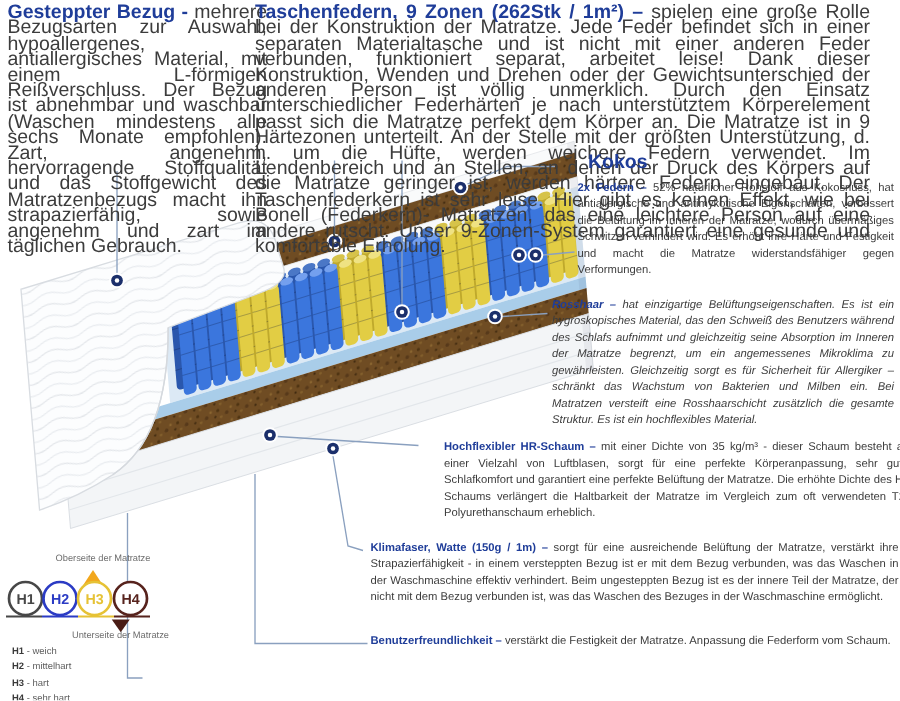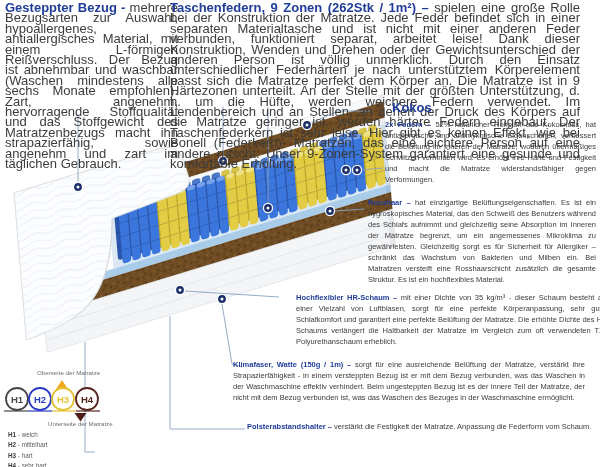--- a/index.html
+++ b/index.html
@@ -6,23 +6,23 @@
   #canvas{position:relative;width:600px;height:467px;background:#ffffff;overflow:hidden;
           font-family:"Liberation Sans",sans-serif;color:#3c3c3c;}
   .para{position:absolute;font-size:13px;line-height:10.4px;text-align:justify;color:#3c3c3c;}
   .para b{color:#1f3d99;}
   .callout{position:absolute;font-size:7.5px;line-height:11px;text-align:justify;color:#3c3c3c;}
   .callout b{color:#1f3d99;}
   #intro-left{left:5px;top:3px;width:173px;}
   #intro-main{left:170px;top:3px;width:410px;}
   #kokos-label{position:absolute;left:392px;top:100px;font-size:13px;font-weight:bold;color:#1f3d99;}
   #co-0{left:385px;top:119px;width:211px;}
-  #co-1{left:368px;top:197px;width:228px;}
+  #co-1{left:368px;top:197px;width:228px;font-style:italic;}
   #co-2{left:296px;top:292px;width:314px;}
-  #co-3{left:233px;top:359px;width:352px;}
+  #co-3{left:247px;top:359px;width:352px;}
   #co-4{left:247px;top:421px;width:349px;text-align:left;}
   #co-5{left:97px;top:441px;width:499px;text-align:left;}
   #overlay{position:absolute;left:0;top:0;width:600px;height:467px;pointer-events:none;}
   .hlabel{position:absolute;font-size:6.2px;color:#6e6e6e;}
   #hard-top-label{left:37px;top:369px;}
   #hard-bottom-label{left:48px;top:420px;}
   #hard-legend{position:absolute;left:8px;top:430px;font-size:6.3px;line-height:10.3px;color:#5c5c5c;}
   #hard-legend b{color:#3a3a3a;}
   svg text.hcode{font-family:"Liberation Sans",sans-serif;font-weight:bold;font-size:9.5px;}
   .hc1 circle{stroke:#474747;} .hc1 text{fill:#474747;}
@@ -538,21 +538,21 @@
   <div id="intro-left" class="para"><b>Gesteppter Bezug -</b><span> mehrere Bezugsarten zur Auswahl, hypoallergenes, antiallergisches Material, mit einem L-förmigen Reißverschluss. Der Bezug ist abnehmbar und waschbar (Waschen mindestens alle sechs Monate empfohlen). Zart, angenehm, hervorragende Stoffqualität und das Stoffgewicht des Matratzenbezugs macht ihn strapazierfähig, sowie angenehm und zart im täglichen Gebrauch.</span></div>
 
   <div id="intro-main" class="para"><b>Taschenfedern, 9 Zonen (262Stk / 1m²) –</b><span> spielen eine große Rolle bei der Konstruktion der Matratze. Jede Feder befindet sich in einer separaten Materialtasche und ist nicht mit einer anderen Feder verbunden, funktioniert separat, arbeitet leise! Dank dieser Konstruktion, Wenden und Drehen oder der Gewichtsunterschied der anderen Person ist völlig unmerklich. Durch den Einsatz unterschiedlicher Federhärten je nach unterstütztem Körperelement passt sich die Matratze perfekt dem Körper an. Die Matratze ist in 9 Härtezonen unterteilt. An der Stelle mit der größten Unterstützung, d. h. um die Hüfte, werden weichere Federn verwendet. Im Lendenbereich und an Stellen, an denen der Druck des Körpers auf die Matratze geringer ist, werden härtere Federn eingebaut. Der Taschenfederkern ist sehr leise. Hier gibt es keinen Effekt, wie bei Bonell (Federkern)- Matratzen, das eine leichtere Person auf eine andere rutscht. Unser 9-Zonen-System garantiert eine gesunde und komfortable Erholung.</span></div>
 
   <div id="kokos-label">Kokos</div>
 
   <div id="co-0" class="callout"><b>2x Federn –</b><span> 52% natürlicher Rohstoff aus Kokosnuss, hat antiallergische und antimykotische Eigenschaften, verbessert die Belüftung im Inneren der Matratze, wodurch übermäßiges Schwitzen verhindert wird. Es erhöht ihre Härte und Festigkeit und macht die Matratze widerstandsfähiger gegen Verformungen.</span></div>
   <div id="co-1" class="callout"><b>Rosshaar –</b><span> hat einzigartige Belüftungseigenschaften. Es ist ein hygroskopisches Material, das den Schweiß des Benutzers während des Schlafs aufnimmt und gleichzeitig seine Absorption im Inneren der Matratze begrenzt, um ein angemessenes Mikroklima zu gewährleisten. Gleichzeitig sorgt es für Sicherheit für Allergiker – schränkt das Wachstum von Bakterien und Milben ein. Bei Matratzen versteift eine Rosshaarschicht zusätzlich die gesamte Struktur. Es ist ein hochflexibles Material.</span></div>
   <div id="co-2" class="callout"><b>Hochflexibler HR-Schaum –</b><span> mit einer Dichte von 35 kg/m³ - dieser Schaum besteht aus einer Vielzahl von Luftblasen, sorgt für eine perfekte Körperanpassung, sehr guten Schlafkomfort und garantiert eine perfekte Belüftung der Matratze. Die erhöhte Dichte des HR-Schaums verlängert die Haltbarkeit der Matratze im Vergleich zum oft verwendeten T25-Polyurethanschaum erheblich.</span></div>
   <div id="co-3" class="callout"><b>Klimafaser, Watte (150g / 1m) –</b><span> sorgt für eine ausreichende Belüftung der Matratze, verstärkt ihre Strapazierfähigkeit - in einem versteppten Bezug ist er mit dem Bezug verbunden, was das Waschen in der Waschmaschine effektiv verhindert. Beim ungesteppten Bezug ist es der innere Teil der Matratze, der nicht mit dem Bezug verbunden ist, was das Waschen des Bezuges in der Waschmaschine ermöglicht.</span></div>
-  <div id="co-4" class="callout"><b>Polsterabstandshalter –</b><span> verstärkt die Festigkeit der Matratze. Anpassung die Federform vom Schaum.</span></div>
+  <div id="co-4" class="callout"><b>Benutzerfreundlichkeit –</b><span> verstärkt die Festigkeit der Matratze. Anpassung die Federform vom Schaum.</span></div>
 
   <div id="hard-top-label" class="hlabel">Oberseite der Matratze</div>
   <div id="hard-bottom-label" class="hlabel">Unterseite der Matratze</div>
   <div id="hard-legend">
     <div><b>H1</b><span> - </span><span>weich</span></div>
     <div><b>H2</b><span> - </span><span>mittelhart</span></div>
     <div><b>H3</b><span> - </span><span>hart</span></div>
     <div><b>H4</b><span> - </span><span>sehr hart</span></div>
   </div>
 

